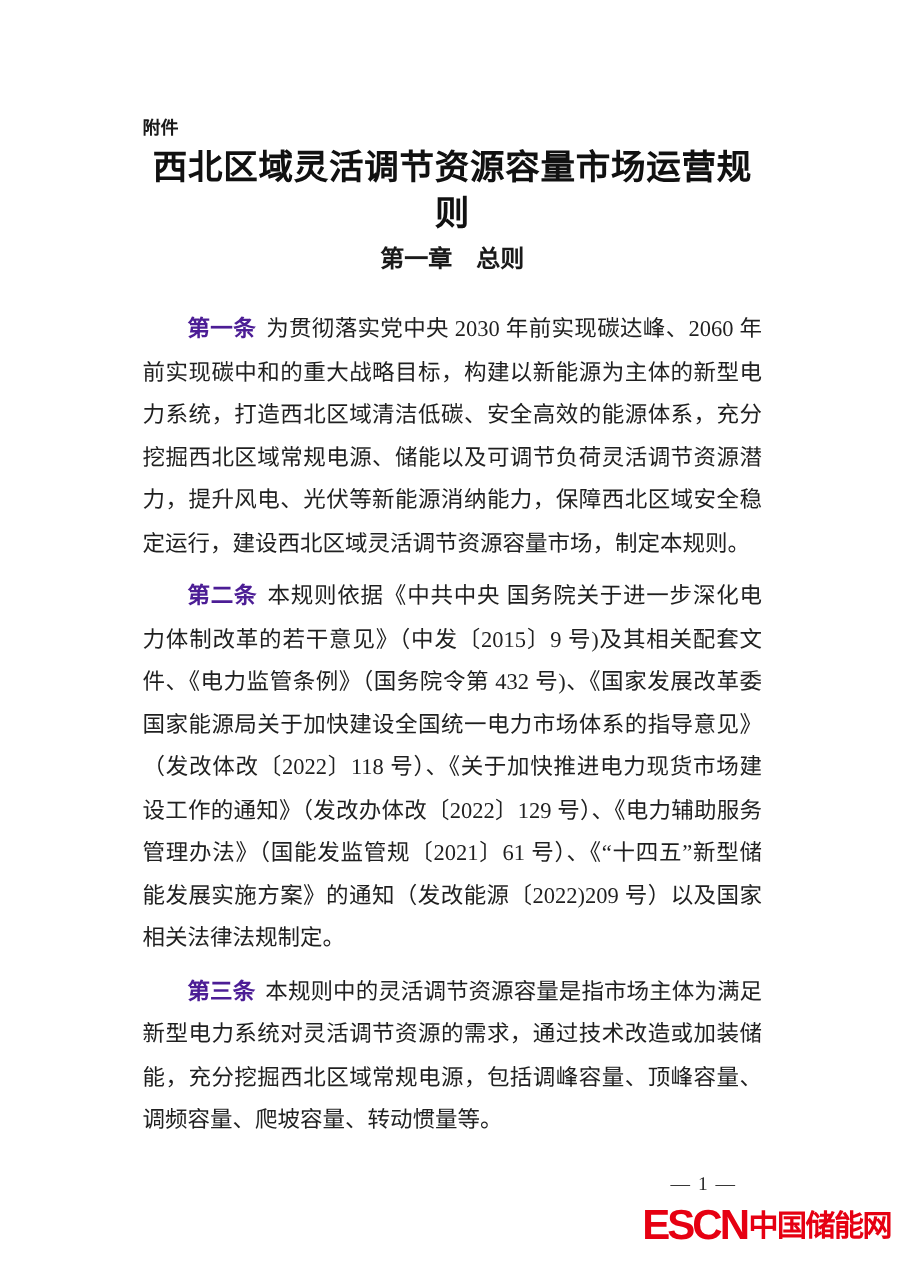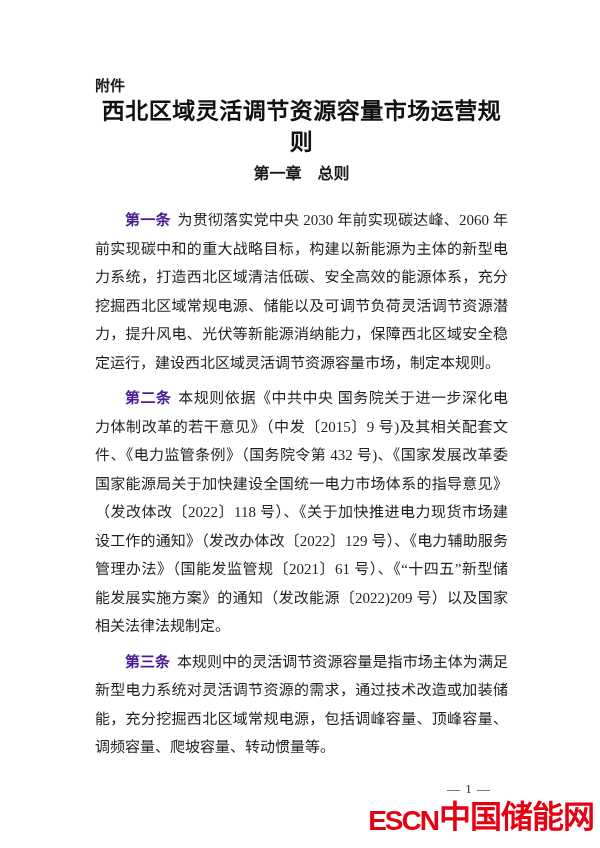--- a/index.html
+++ b/index.html
@@ -19,21 +19,21 @@
     position: absolute;
     left: 95px;
     top: 0;
     width: 413px;
     height: 848px;
   }
   .attachment {
     margin-top: 76px;
     font-family: "Liberation Sans", "DejaVu Sans", sans-serif;
     font-weight: bold;
-    font-size: 15px;
+    font-size: 12px;
     line-height: 19px;
     color: #1a1a1a;
   }
   .title-l1 {
     margin-top: 1px;
     text-align: center;
     font-weight: bold;
     font-size: 23px;
     line-height: 31px;
     letter-spacing: 0.5px;
@@ -93,21 +93,21 @@
     font-family: "Liberation Sans", "DejaVu Sans", sans-serif;
     font-weight: bold;
   }
   .wm-en {
     font-size: 28px;
     line-height: 42px;
     letter-spacing: -2px;
     vertical-align: -2px;
   }
   .wm-cn {
-    font-size: 32px;
+    font-size: 20px;
     line-height: 42px;
     letter-spacing: -1px;
     margin-left: 1px;
   }
 </style>
 </head>
 <body>
 
 <div class="page">
 

